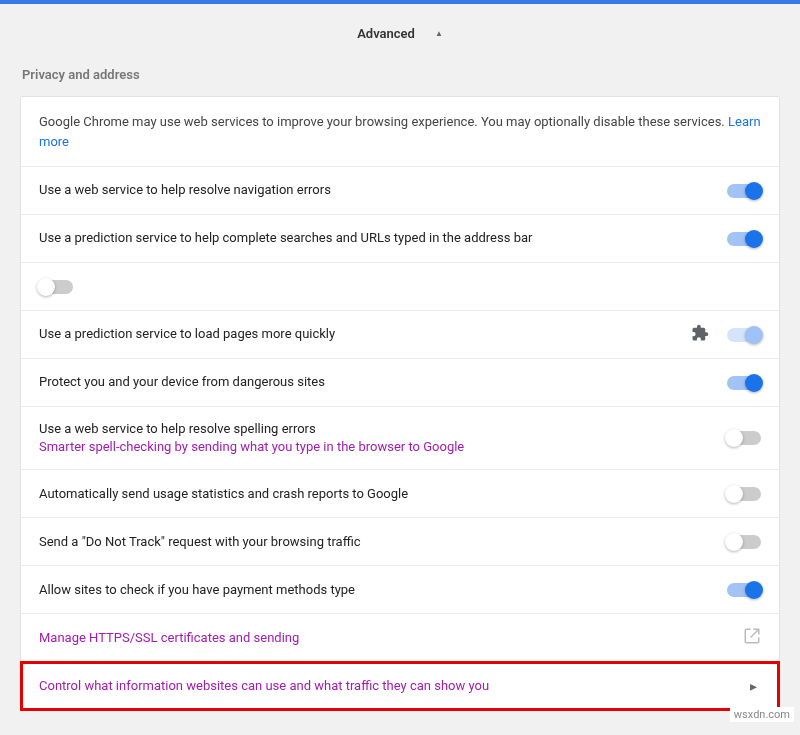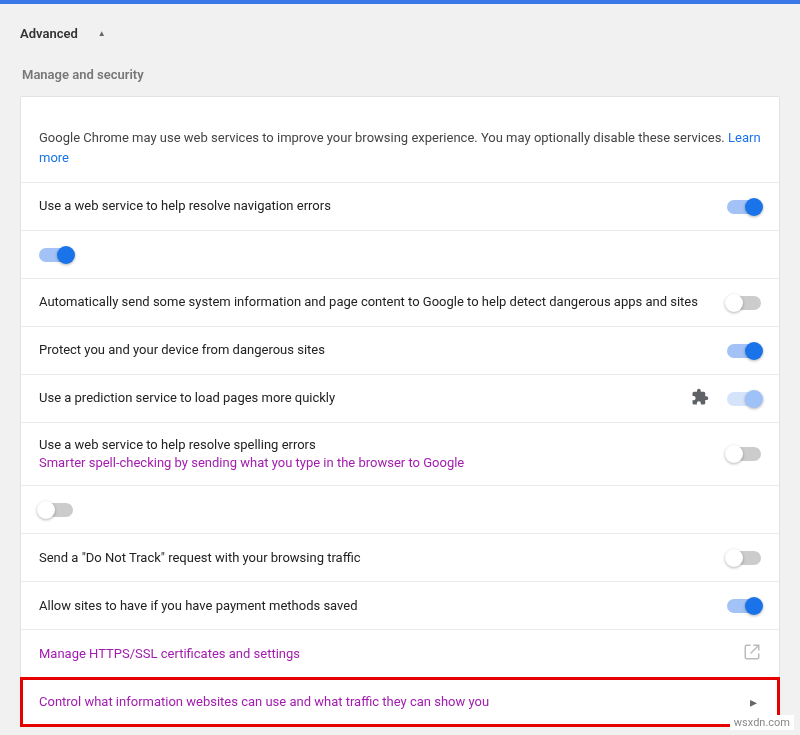--- a/index.html
+++ b/index.html
@@ -15,21 +15,21 @@
     .topbar {
       height: 4px;
       background: #3b78e7;
     }
     .container {
       padding: 0 20px;
     }
     .advanced-header {
       display: flex;
       align-items: center;
-      justify-content: flex-start;
+      justify-content: center;
       gap: 20px;
       padding: 22px 0 26px 0;
       font-weight: 600;
       color: #333;
       font-size: 13px;
       cursor: pointer;
     }
     .advanced-header .tri {
       font-size: 8px;
       color: #666;
@@ -113,133 +113,136 @@
       color: #666;
       font-size: 14px;
       padding: 0 4px;
     }
     .highlight {
       outline: 3px solid #e60000;
       outline-offset: -2px;
     }
     .watermark {
       position: fixed;
-      bottom: 5px;
+      bottom: 13px;
       right: 6px;
       font-size: 11px;
       color: #888;
       background: #fff;
       padding: 1px 4px;
     }
   </style>
 </head>
 <body>
 
 <div class="topbar"></div>
 
 <div class="container">
 
   <div class="advanced-header">
     <span>Advanced</span>
     <span class="tri">▲</span>
   </div>
 
-  <div class="section-title">Manage and security</div>
+  <div class="section-title">Privacy and address</div>
 
   <div class="card">
 
-    <div class="intro row" style="display:block;margin-top:16px;">
+    <div class="intro row" style="display:block;">
       <span>Google Chrome may use web services to improve your browsing experience. You may optionally disable these services.</span>
       <a href="#" class="link">Learn more</a>
     </div>
 
     <div class="row">
       <div class="text">
           <div class="title">Use a web service to help resolve navigation errors</div>
         </div>
       <div class="toggle on">
           <div class="knob"></div>
         </div>
     </div>
 
     <div class="row">
-      <div class="toggle on">
-          <div class="knob"></div>
-        </div>
-    </div>
-
-    <div class="row">
-      <div class="text">
-          <div class="title">Automatically send some system information and page content to Google to help detect dangerous apps and sites</div>
-        </div>
-      <div class="toggle off">
-          <div class="knob"></div>
-        </div>
-    </div>
-
-    <div class="row">
-      <div class="text">
-          <div class="title">Protect you and your device from dangerous sites</div>
-        </div>
-      <div class="toggle on">
+      <div class="text">
+          <div class="title">Use a prediction service to help complete searches and URLs typed in the address bar</div>
+        </div>
+      <div class="toggle on">
+          <div class="knob"></div>
+        </div>
+    </div>
+
+    <div class="row">
+      <div class="toggle off">
           <div class="knob"></div>
         </div>
     </div>
 
     <div class="row">
       <div class="text">
           <div class="title">Use a prediction service to load pages more quickly</div>
         </div>
       <span class="puzzle">
         <svg width="18" height="18" viewBox="0 0 24 24" fill="currentColor">
             <path d="M20.5 11H19V7a2 2 0 0 0-2-2h-4V3.5a2.5 2.5 0 1 0-5 0V5H4a2 2 0 0 0-2 2v3.8h1.5a2.7 2.7 0 0 1 0 5.4H2V20a2 2 0 0 0 2 2h3.8v-1.5a2.7 2.7 0 1 1 5.4 0V22H17a2 2 0 0 0 2-2v-4h1.5a2.5 2.5 0 1 0 0-5z"></path>
           </svg>
       </span>
       <div class="toggle on faded">
           <div class="knob"></div>
         </div>
     </div>
 
     <div class="row">
       <div class="text">
+          <div class="title">Protect you and your device from dangerous sites</div>
+        </div>
+      <div class="toggle on">
+          <div class="knob"></div>
+        </div>
+    </div>
+
+    <div class="row">
+      <div class="text">
         <div class="title">Use a web service to help resolve spelling errors</div>
         <div class="sub">Smarter spell-checking by sending what you type in the browser to Google</div>
       </div>
       <div class="toggle off">
           <div class="knob"></div>
         </div>
     </div>
 
     <div class="row">
+      <div class="text">
+          <div class="title">Automatically send usage statistics and crash reports to Google</div>
+        </div>
       <div class="toggle off">
           <div class="knob"></div>
         </div>
     </div>
 
     <div class="row">
       <div class="text">
           <div class="title">Send a "Do Not Track" request with your browsing traffic</div>
         </div>
       <div class="toggle off">
           <div class="knob"></div>
         </div>
     </div>
 
     <div class="row">
       <div class="text">
-          <div class="title">Allow sites to have if you have payment methods saved</div>
-        </div>
-      <div class="toggle on">
-          <div class="knob"></div>
-        </div>
-    </div>
-
-    <div class="row">
-      <div class="text">
-        <div class="sub">Manage HTTPS/SSL certificates and settings</div>
+          <div class="title">Allow sites to check if you have payment methods type</div>
+        </div>
+      <div class="toggle on">
+          <div class="knob"></div>
+        </div>
+    </div>
+
+    <div class="row">
+      <div class="text">
+        <div class="sub">Manage HTTPS/SSL certificates and sending</div>
       </div>
       <span class="open-icon">
         <svg width="18" height="18" viewBox="0 0 24 24" fill="none" stroke="currentColor" stroke-width="2">
             <path d="M14 3h7v7"></path>
             <path d="M10 14L21 3"></path>
             <path d="M21 14v5a2 2 0 0 1-2 2H5a2 2 0 0 1-2-2V5a2 2 0 0 1 2-2h5"></path>
           </svg>
       </span>
     </div>
 

